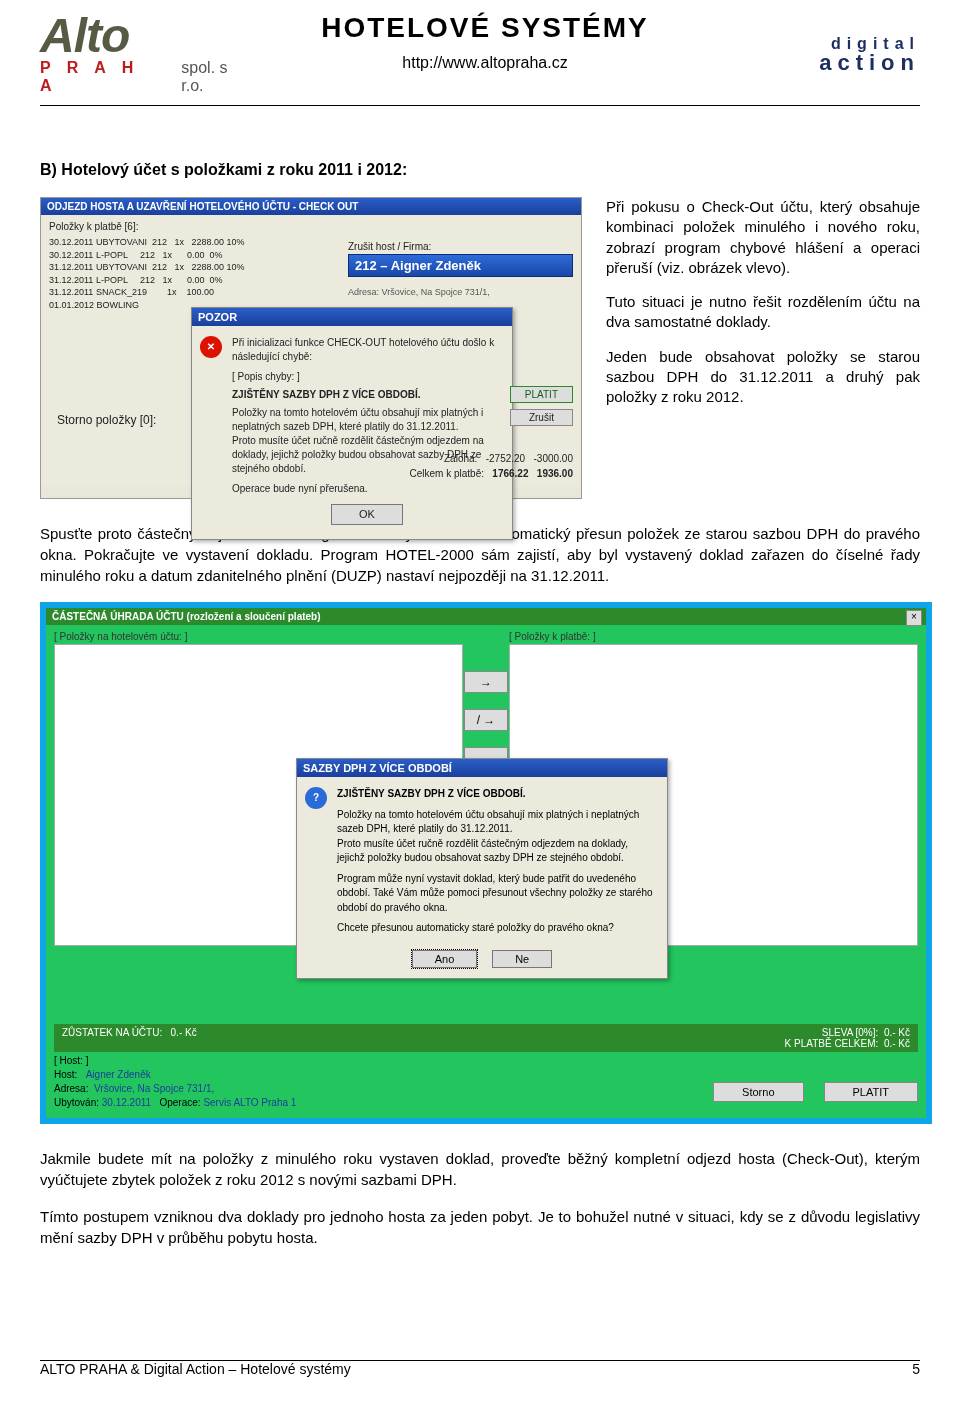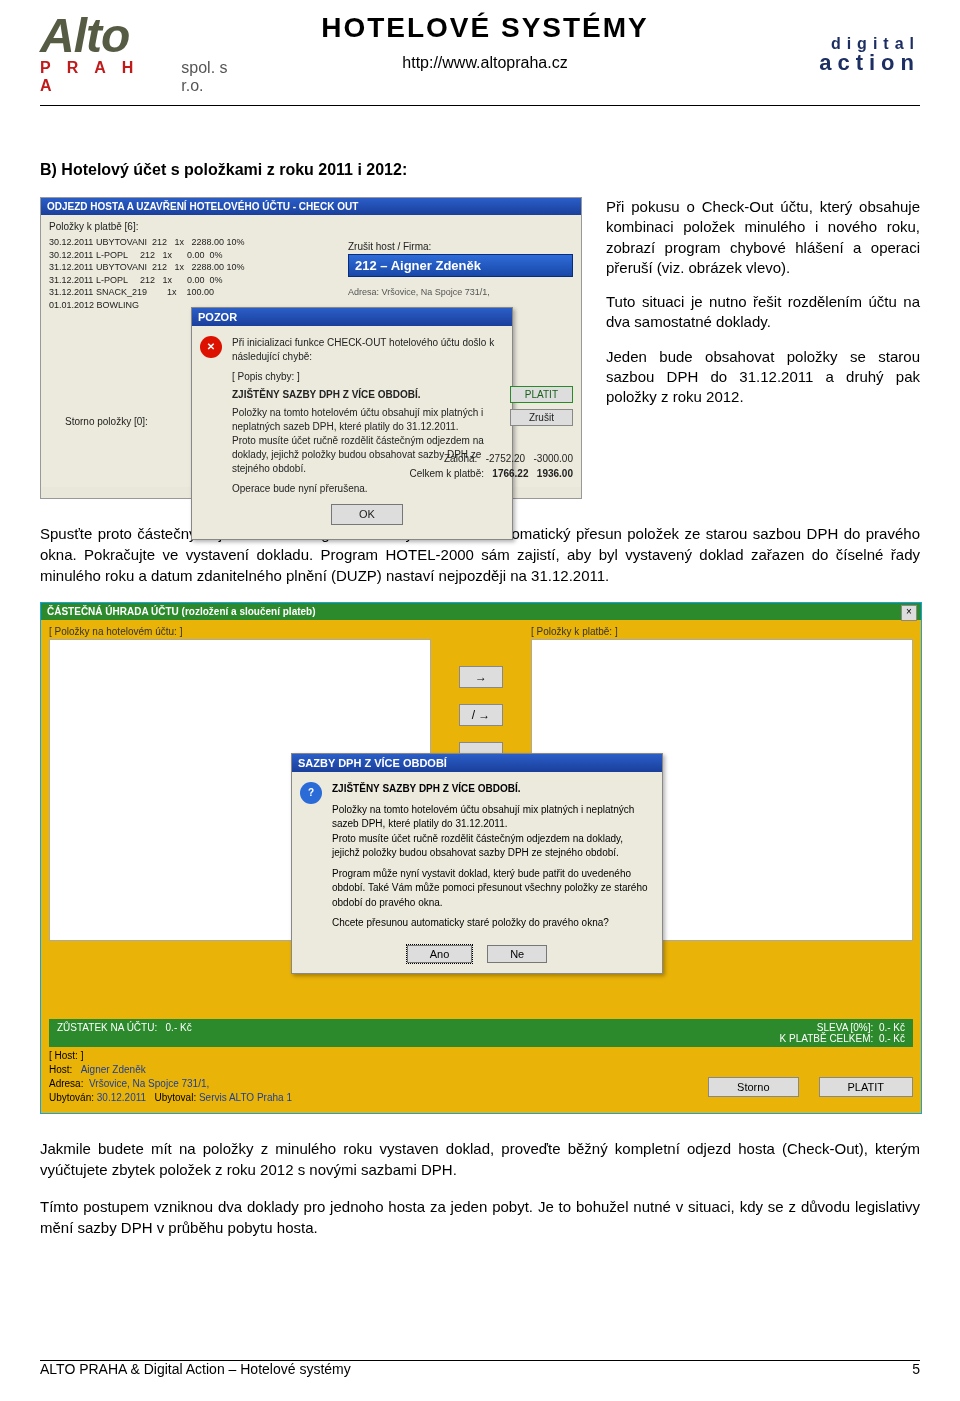--- a/index.html
+++ b/index.html
@@ -16,41 +16,41 @@
   .logo-right .da1{font-size:16px;font-weight:bold;letter-spacing:6px;color:#1d2e63;line-height:1}
   .logo-right .da2{font-size:22px;font-weight:bold;letter-spacing:6px;color:#1d2e63;line-height:1}
   .hr{border:0;border-top:1px solid #000;margin:0}
   .section-h{font-weight:bold;font-size:16px;margin:55px 0 18px 0}
   .row1{display:flex;gap:24px}
   .shot1{width:540px;height:300px;background:#e9e7da;border:1px solid #999;position:relative;font-size:10px;color:#222}
   .shot1 .bluebar{background:linear-gradient(#2a5ec8,#1a3f9b);color:#fff;font-size:10px;font-weight:bold;padding:3px 6px}
   .shot1 .body{padding:6px 8px;background:#eceadd;height:260px;position:relative}
   .shot1 .lbl{font-size:10px}
   .shot1 .items{font-family:Liberation Sans, sans-serif;font-size:9px;line-height:1.4;margin-top:4px;white-space:pre}
-  .shot1 .storno{position:absolute;left:24px;bottom:60px;font-size:10px}
+  .shot1 .storno{position:absolute;left:16px;bottom:60px;font-size:12px}
   .shot1 .guestbox{position:absolute;right:8px;top:26px;width:225px}
   .guestbox .g1{font-size:10px}
   .guestbox .g2{background:linear-gradient(#2e6cd8,#1947a8);color:#fff;font-weight:bold;font-size:13px;padding:3px 6px;border:1px solid #0a2c7d;margin-top:2px}
   .guestbox .addr{font-size:9px;color:#555;margin-top:10px}
   .shot1 .err{position:absolute;left:150px;top:92px;width:320px;background:#eceadd;border:1px solid #888;box-shadow:2px 2px 4px rgba(0,0,0,.3)}
   .err .ebar{background:linear-gradient(#2a5ec8,#1a3f9b);color:#fff;font-weight:bold;font-size:11px;padding:3px 6px}
   .err .ebody{padding:10px 10px 8px 40px;font-size:10px;line-height:1.4;position:relative}
   .err .xicon{position:absolute;left:8px;top:10px;width:22px;height:22px;border-radius:50%;background:#d10;color:#fff;font-weight:bold;text-align:center;line-height:22px}
   .err .okbtn{display:block;margin:8px auto 6px auto;width:70px;text-align:center;border:1px solid #777;background:#ddd;font-size:11px;padding:2px 0}
   .shot1 .sum{position:absolute;right:8px;bottom:6px;font-size:10px;text-align:right;line-height:1.5}
   .shot1 .sum .b{font-weight:bold}
   .shot1 .btns{position:absolute;right:8px;bottom:55px;font-size:10px}
   .shot1 .btns .btn{border:1px solid #888;background:#ddd;padding:2px 14px;margin-bottom:6px;display:block;text-align:center}
   .sidecol{flex:1;font-size:15px;text-align:justify;line-height:1.35}
   .sidecol p{margin:0 0 14px 0}
   .para{font-size:15px;text-align:justify;line-height:1.4;margin:24px 0 16px 0}
-  .shot2{width:100%;height:510px;background:#eab308;border:1px solid #0ea5e9;position:relative;font-size:10px}
+  .shot2{width:100%;height:510px;background:#22c55e;border:6px solid #0ea5e9;position:relative;font-size:10px}
   .shot2 .tbar{background:#2c8a2c;color:#fff;font-size:10px;font-weight:bold;padding:3px 6px}
   .shot2 .xbtn{position:absolute;right:4px;top:2px;width:14px;height:14px;background:#ddd;border:1px solid #888;font-size:10px;text-align:center;line-height:12px}
-  .shot2 .cols{display:flex;height:430px;padding:6px 8px;gap:28px}
+  .shot2 .cols{display:flex;height:430px;padding:6px 8px;gap:1px}
   .shot2 .pane{flex:1;border:1px solid #aaa;background:#fff}
   .shot2 .plbl{font-size:10px;color:#333;margin-bottom:2px}
   .shot2 .midbtns{width:44px;display:flex;flex-direction:column;justify-content:flex-start;gap:16px;padding-top:40px}
   .shot2 .mb{border:1px solid #888;background:#ddd;font-size:12px;text-align:center;padding:3px 0}
   .shot2 .dlg{position:absolute;left:250px;top:150px;width:370px;background:#eceadd;border:1px solid #888;box-shadow:2px 2px 4px rgba(0,0,0,.3)}
   .dlg .dbar{background:linear-gradient(#2a5ec8,#1a3f9b);color:#fff;font-weight:bold;font-size:11px;padding:3px 6px}
   .dlg .dbody{padding:10px 10px 8px 40px;font-size:10px;line-height:1.45;position:relative}
   .dlg .qicon{position:absolute;left:8px;top:10px;width:22px;height:22px;border-radius:50%;background:#2a6bd8;color:#fff;font-weight:bold;text-align:center;line-height:22px}
   .dlg .brow{text-align:center;padding:6px 0 10px 0}
   .dlg .brow .b{display:inline-block;border:1px solid #777;background:#ddd;font-size:11px;padding:2px 22px;margin:0 6px}
@@ -182,21 +182,21 @@
     <div style="text-align:right">
       <div><span>SLEVA [0%]:</span>&nbsp;&nbsp;<span>0.- Kč</span></div>
       <div><span>K PLATBĚ CELKEM:</span>&nbsp;&nbsp;<span>0.- Kč</span></div>
     </div>
   </div>
 
   <div class="hostbox">
     <div>[ Host: ]</div>
     <div><span>Host:</span>&nbsp;&nbsp;&nbsp;<span style="color:#1a3f9b">Aigner Zdeněk</span></div>
     <div><span>Adresa:</span>&nbsp;&nbsp;<span style="color:#1a3f9b">Vršovice, Na Spojce 731/1,</span></div>
-    <div><span>Ubytován:</span>&nbsp;<span style="color:#1a3f9b">30.12.2011</span>&nbsp;&nbsp;&nbsp;<span>Ubytoval:</span>&nbsp;<span style="color:#1a3f9b">Servis ALTO Praha 1</span></div>
+    <div><span>Ubytován:</span>&nbsp;<span style="color:#1a3f9b">30.12.2011</span>&nbsp;&nbsp;&nbsp;<span>Operace:</span>&nbsp;<span style="color:#1a3f9b">Servis ALTO Praha 1</span></div>
   </div>
 
   <div class="botbtns">
     <div class="b">Storno</div>
     <div class="b">PLATIT</div>
   </div>
 </div>
 
 <div class="para">Jakmile budete mít na položky z minulého roku vystaven doklad, proveďte běžný kompletní odjezd hosta (Check-Out), kterým vyúčtujete zbytek položek z roku 2012 s novými sazbami DPH.</div>
 <div class="para" style="margin-top:8px">Tímto postupem vzniknou dva doklady pro jednoho hosta za jeden pobyt. Je to bohužel nutné v situaci, kdy se z důvodu legislativy mění sazby DPH v průběhu pobytu hosta.</div>

